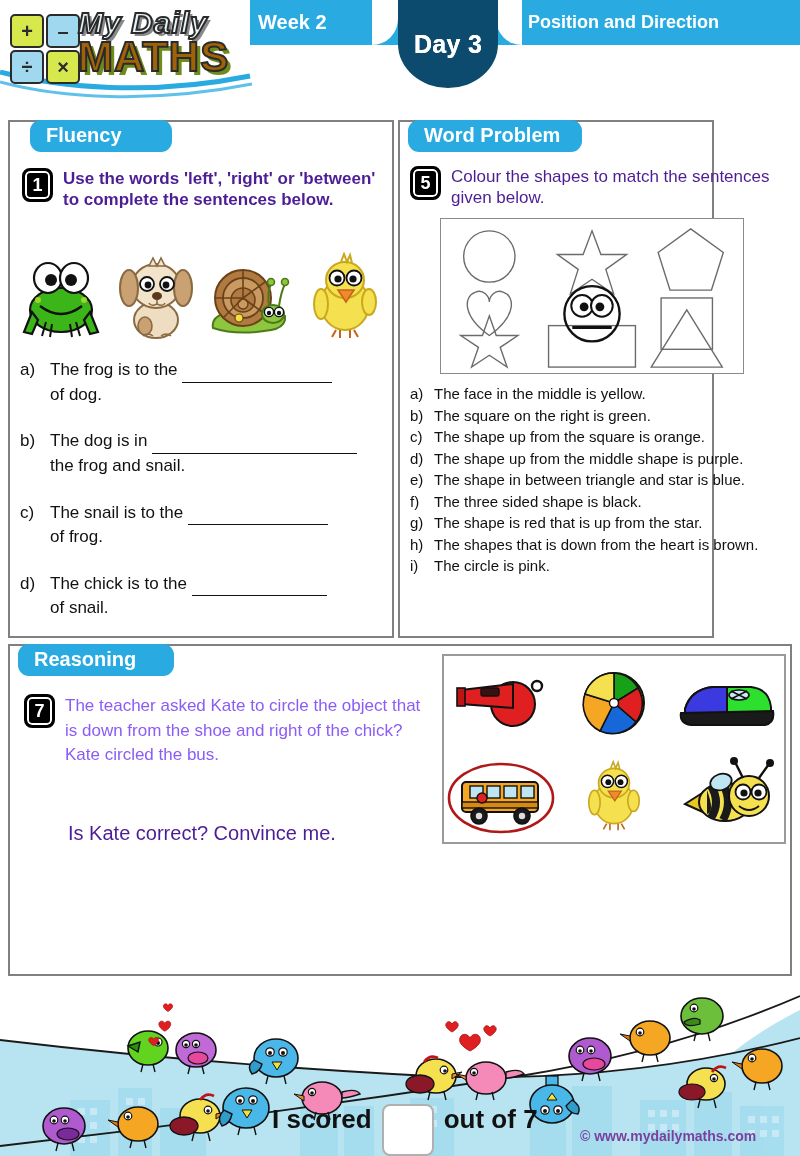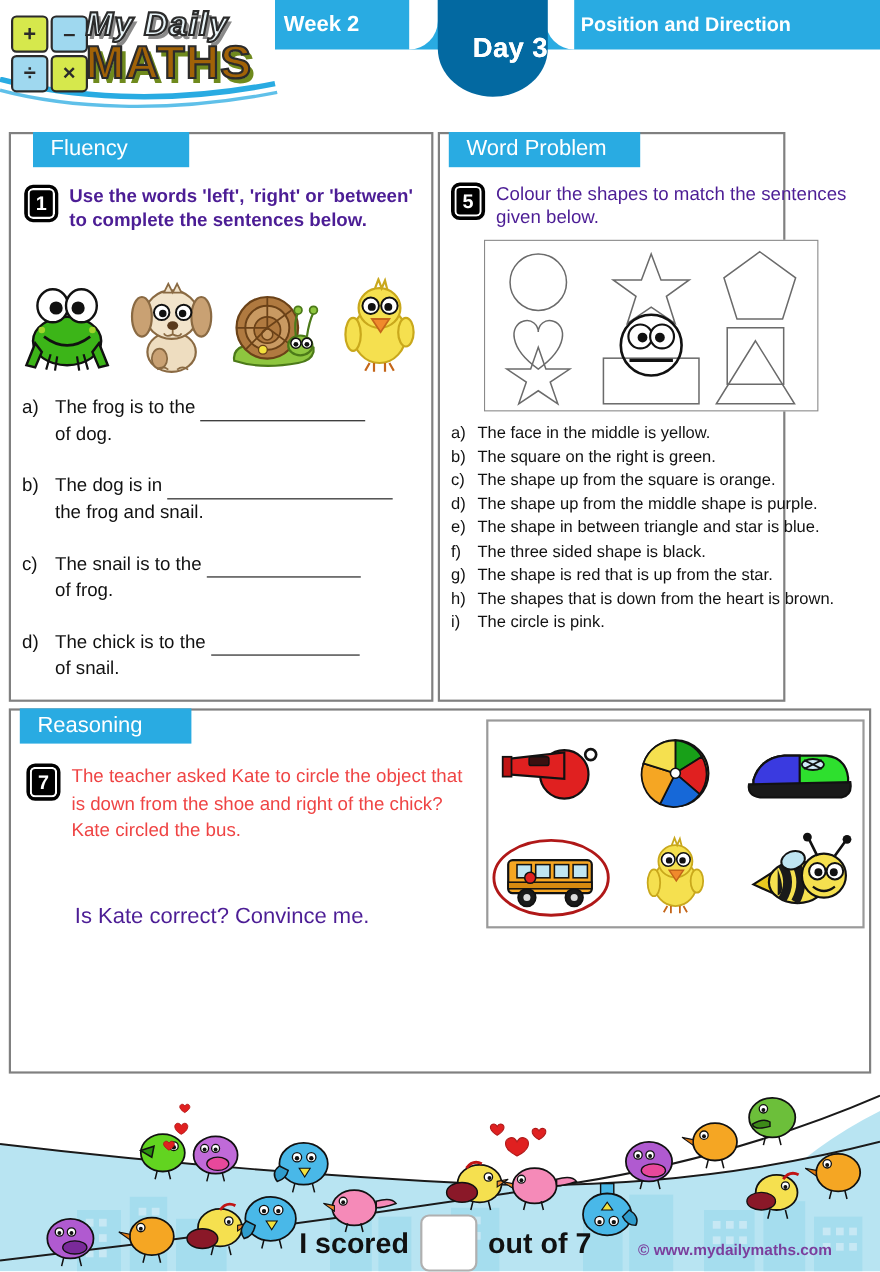--- a/index.html
+++ b/index.html
@@ -12,22 +12,22 @@
     position:relative;
   }
   
   .header{position:absolute;left:0;top:0;width:800px;height:100px;}
   .header-bar{position:absolute;left:0;top:0;width:800px;height:45px;background:#29abe2;}
   .hdr-notch{position:absolute;top:0;width:26px;height:45px;background:#ffffff;}
   .hdr-notch.left{left:372px;border-radius:0 0 26px 0;}
   .hdr-notch.right{left:496px;border-radius:0 0 0 26px;}
   .day-oval{
     position:absolute;left:398px;top:0;width:100px;height:88px;
-    background:#0369a1;border-radius:0 0 50px 50px/0 0 44px 44px;
-    display:flex;align-items:center;justify-content:flex-end;
+    background:#0c4a6e;border-radius:0 0 50px 50px/0 0 44px 44px;
+    display:flex;align-items:center;justify-content:center;
     z-index:3;
   }
   .day-oval span{
     color:#ffffff;font-size:25px;font-weight:bold;letter-spacing:.3px;
     text-shadow:0 0 0 #fff;
   }
   .week-label{
     position:absolute;left:258px;top:0;height:45px;line-height:45px;
     color:#ffffff;font-size:20px;font-weight:bold;z-index:4;
   }
@@ -65,22 +65,23 @@
     letter-spacing:1px;line-height:42px;margin-top:-4px;
     font-family:"Liberation Sans",sans-serif;
   }
   
   .box{position:absolute;background:#ffffff;border:2px solid #808080;box-sizing:border-box;}
   #fluency-box{left:8px;top:120px;width:386px;height:518px;}
   #word-box{left:398px;top:120px;width:316px;height:518px;}
   #reasoning-box{left:8px;top:644px;width:784px;height:332px;}
   .sec-title{
     position:absolute;top:-2px;background:#29abe2;color:#ffffff;
-    font-size:20px;font-weight:normal;padding:4px 16px 5px 16px;
+    font-size:20px;font-weight:bold;padding:4px 16px 5px 16px;
     box-sizing:border-box;
+    border-radius:11px;
   }
   #fluency-title{left:20px;width:142px;}
   #word-title{left:8px;width:174px;}
   #reason-title{left:8px;width:156px;}
   
   .qbadge{
     width:31px;height:34px;background:#000000;border-radius:8px;
     border:3px solid #000;box-sizing:border-box;
     display:flex;align-items:center;justify-content:center;
     color:#ffffff;font-size:18px;font-weight:bold;flex:0 0 auto;
@@ -103,29 +104,29 @@
   }
   
   #word-q{position:absolute;left:10px;top:44px;width:372px;}
   #shapegrid{position:absolute;left:40px;top:96px;width:304px;height:156px;border:1.5px solid #8a8a8a;background:#fff;box-sizing:border-box;}
   .wp-items{position:absolute;left:10px;top:262px;width:378px;}
   .wp-item{display:flex;gap:6px;font-size:15px;color:#111;line-height:1.3;margin-bottom:2px;}
   .wp-let{width:18px;flex:0 0 auto;}
   .wp-body{flex:1;}
   
   #reason-q{position:absolute;left:14px;top:48px;width:400px;}
-  .reason-para{font-size:17px;color:#ef4444;line-height:1.45;font-weight:normal;}
+  .reason-para{font-size:17px;color:#8b5cf6;line-height:1.45;font-weight:normal;}
   #reason-q2{position:absolute;left:58px;top:176px;width:380px;font-size:20px;color:#4c1d95;}
   #objectbox{position:absolute;left:432px;top:8px;width:344px;height:190px;border:2px solid #9a9a9a;background:#fff;box-sizing:border-box;}
   .obj-grid{position:absolute;left:0;top:0;width:100%;height:100%;display:grid;grid-template-columns:1fr 1fr 1fr;grid-template-rows:1fr 1fr;}
   .obj-cell{display:flex;align-items:center;justify-content:center;position:relative;}
   
   #footer{position:absolute;left:0;top:980px;width:800px;height:176px;overflow:hidden;background:#ffffff;}
   .score-row{
-    position:absolute;left:272px;top:1104px;display:flex;align-items:center;gap:10px;z-index:20;
+    position:absolute;left:272px;top:1104px;display:flex;align-items:flex-start;gap:10px;z-index:20;
   }
   .score-txt{font-size:26px;font-weight:bold;color:#111;}
   .score-box{
     width:48px;height:48px;background:#ffffff;border:2px solid #b0b0b0;border-radius:8px;
   }
   .site{
     position:absolute;left:580px;top:1128px;font-size:14px;font-weight:bold;color:#7b3f9d;z-index:20;
     font-family:"Liberation Sans",sans-serif;
   }
 </style>

